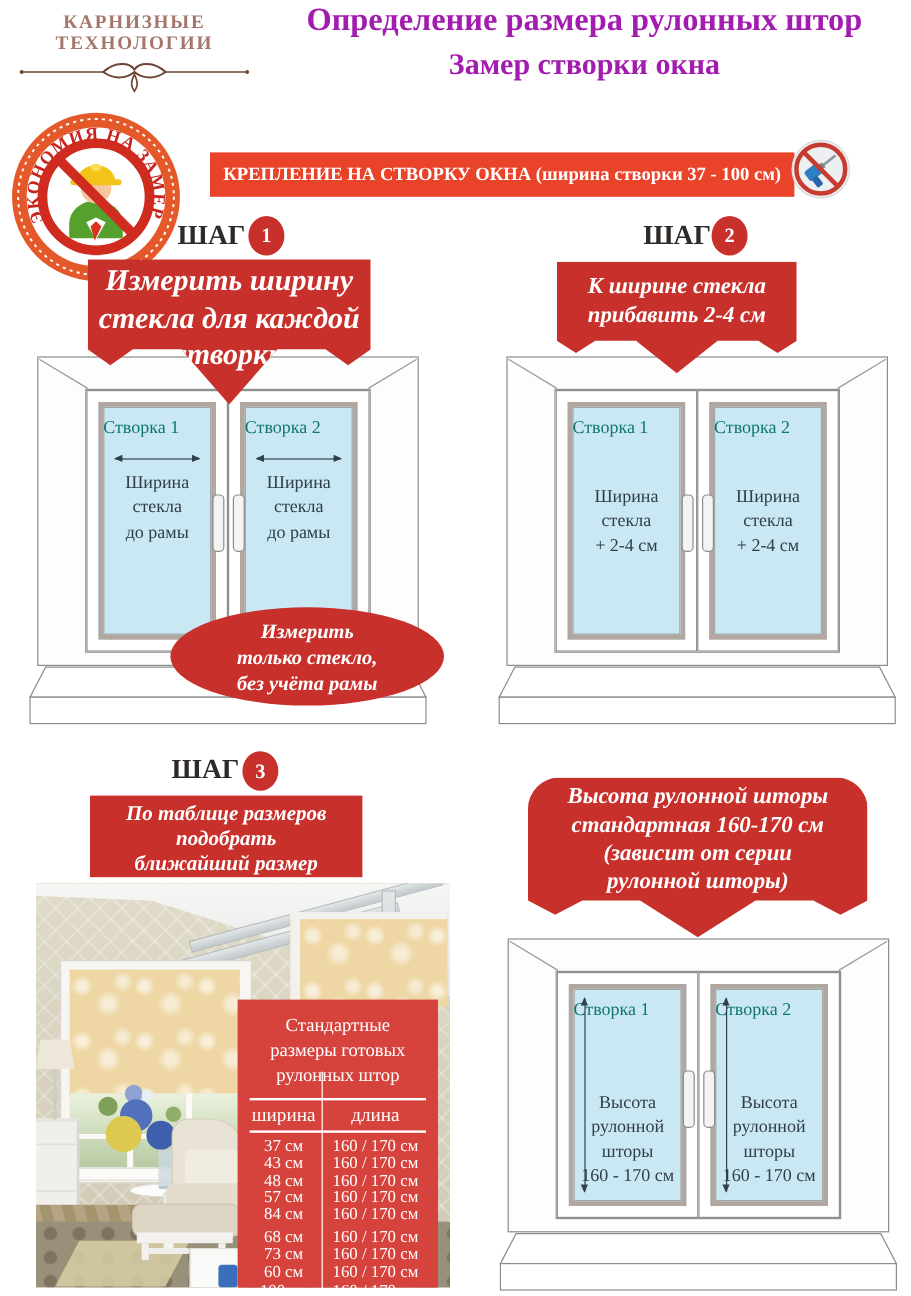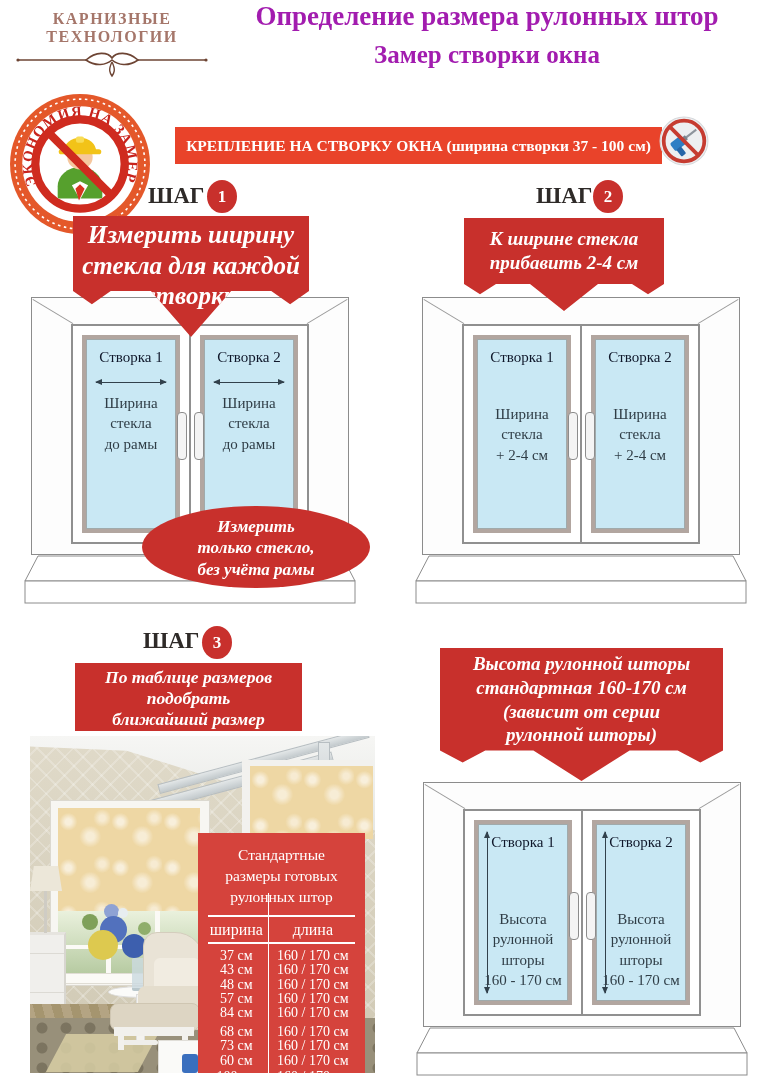--- a/index.html
+++ b/index.html
@@ -17,32 +17,32 @@
           color:#fff;font-weight:bold;font-size:15.5px;text-align:center;line-height:37px;}
   
   .step-label{position:absolute;font-size:23px;font-weight:bold;color:#2e2a28;}
   .step-circle{position:absolute;width:30px;height:33px;background:#c8302c;border-radius:50%;
                color:#fff;font-size:17px;font-weight:bold;text-align:center;line-height:33px;}
   
   .callout{position:absolute;background:#c8302c;color:#fff;font-weight:bold;font-style:italic;
            text-align:center;z-index:6;white-space:pre-line;box-sizing:border-box;}
   .co-arrow1{clip-path:polygon(0 0,100% 0,100% 62%,92% 73%,84% 62%,67% 62%,50% 100%,33% 62%,16% 62%,8% 73%,0 62%);}
   .co-arrow2{clip-path:polygon(0 0,100% 0,100% 71%,92% 82%,84% 71%,67% 71%,50% 100%,33% 71%,16% 71%,8% 82%,0 71%);}
-  .co-arrow4{clip-path:polygon(0 0,100% 0,100% 77%,92% 86%,84% 77%,67% 77%,50% 100%,33% 77%,16% 77%,8% 86%,0 77%);}
+  .co-arrow4{clip-path:polygon(0 0,100% 0,100% 77%,92% 86%,84% 77%,67% 77%,50% 100%,33% 77%,16% 77%,8% 86%,0 77%);border-radius:26px;}
   
   .window{position:absolute;z-index:1;}
   .wframe{position:absolute;left:0;right:0;top:0;bottom:50px;background:#fdfdfd;border:1.5px solid #8c8c8c;box-sizing:border-box;}
   .diag{position:absolute;height:0;border-top:1px solid #9a9a9a;width:47px;}
   .diag.tl{left:1px;top:1px;transform-origin:left top;transform:rotate(31deg);}
   .diag.tr{right:1px;top:1px;transform-origin:right top;transform:rotate(-31deg);}
   .wopen{position:absolute;left:39px;right:39px;top:26px;bottom:10px;border:1px solid #909090;display:flex;}
   .sash{flex:1;position:relative;background:#fff;border:1px solid #909090;}
   .gframe{position:absolute;left:9px;right:9px;top:9px;bottom:9px;border:4px solid #b2a6a0;
           background:#c9e8f4;box-shadow:inset 0 0 0 1px rgba(125,118,112,.55);overflow:hidden;}
-  .sash-label{margin-top:10px;text-align:center;font-size:15px;color:#0f172a;}
+  .sash-label{margin-top:10px;text-align:left;font-size:15px;color:#0f766e;}
   .measure{margin-top:10px;text-align:center;font-size:15px;color:#2f3d46;white-space:pre-line;line-height:1.35;}
   .measure.mt{margin-top:38px;}
   .measure.mt3{margin-top:58px;}
   .h-arrow{position:relative;height:0;border-top:1.4px solid #31414c;margin:16px 10px 0;}
   .h-arrow::before{content:'';position:absolute;left:-1px;top:-4.4px;border-top:3.6px solid transparent;
                    border-bottom:3.6px solid transparent;border-right:7px solid #31414c;}
   .h-arrow::after{content:'';position:absolute;right:-1px;top:-4.4px;border-top:3.6px solid transparent;
                   border-bottom:3.6px solid transparent;border-left:7px solid #31414c;}
   .v-arrow{position:absolute;left:9px;top:8px;bottom:8px;width:0;border-left:1.4px solid #31414c;}
   .v-arrow::before{content:'';position:absolute;top:-1px;left:-4.4px;border-left:3.6px solid transparent;

